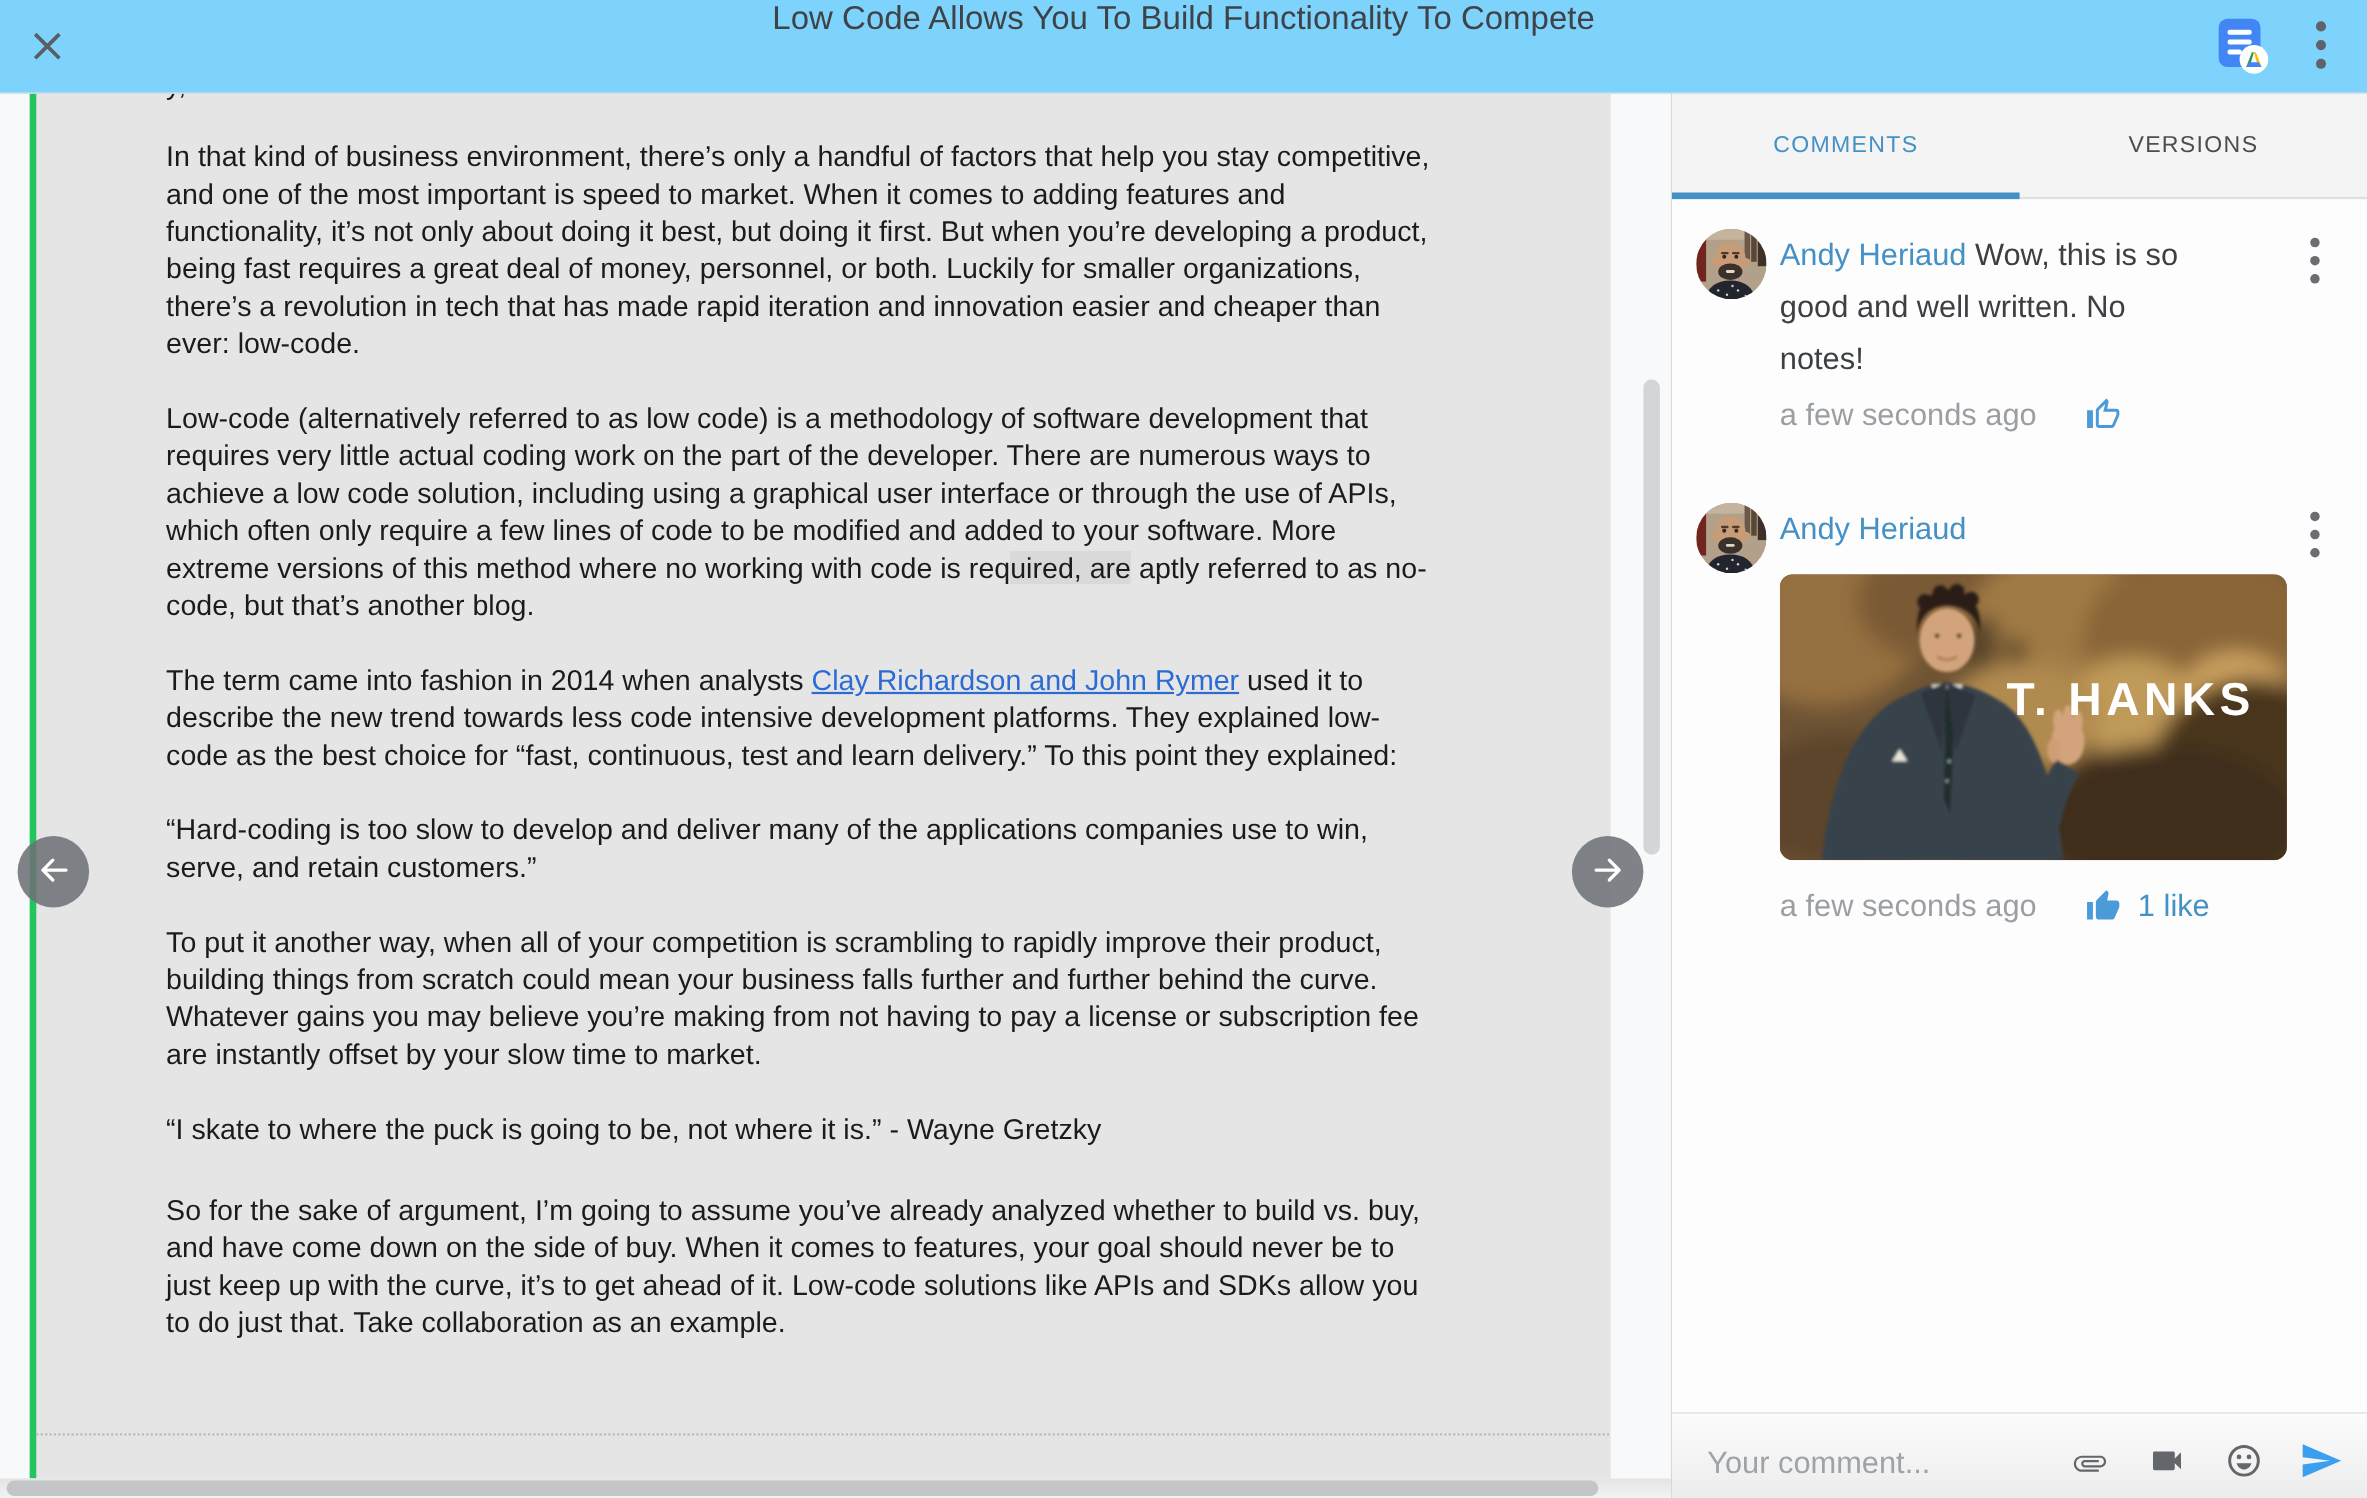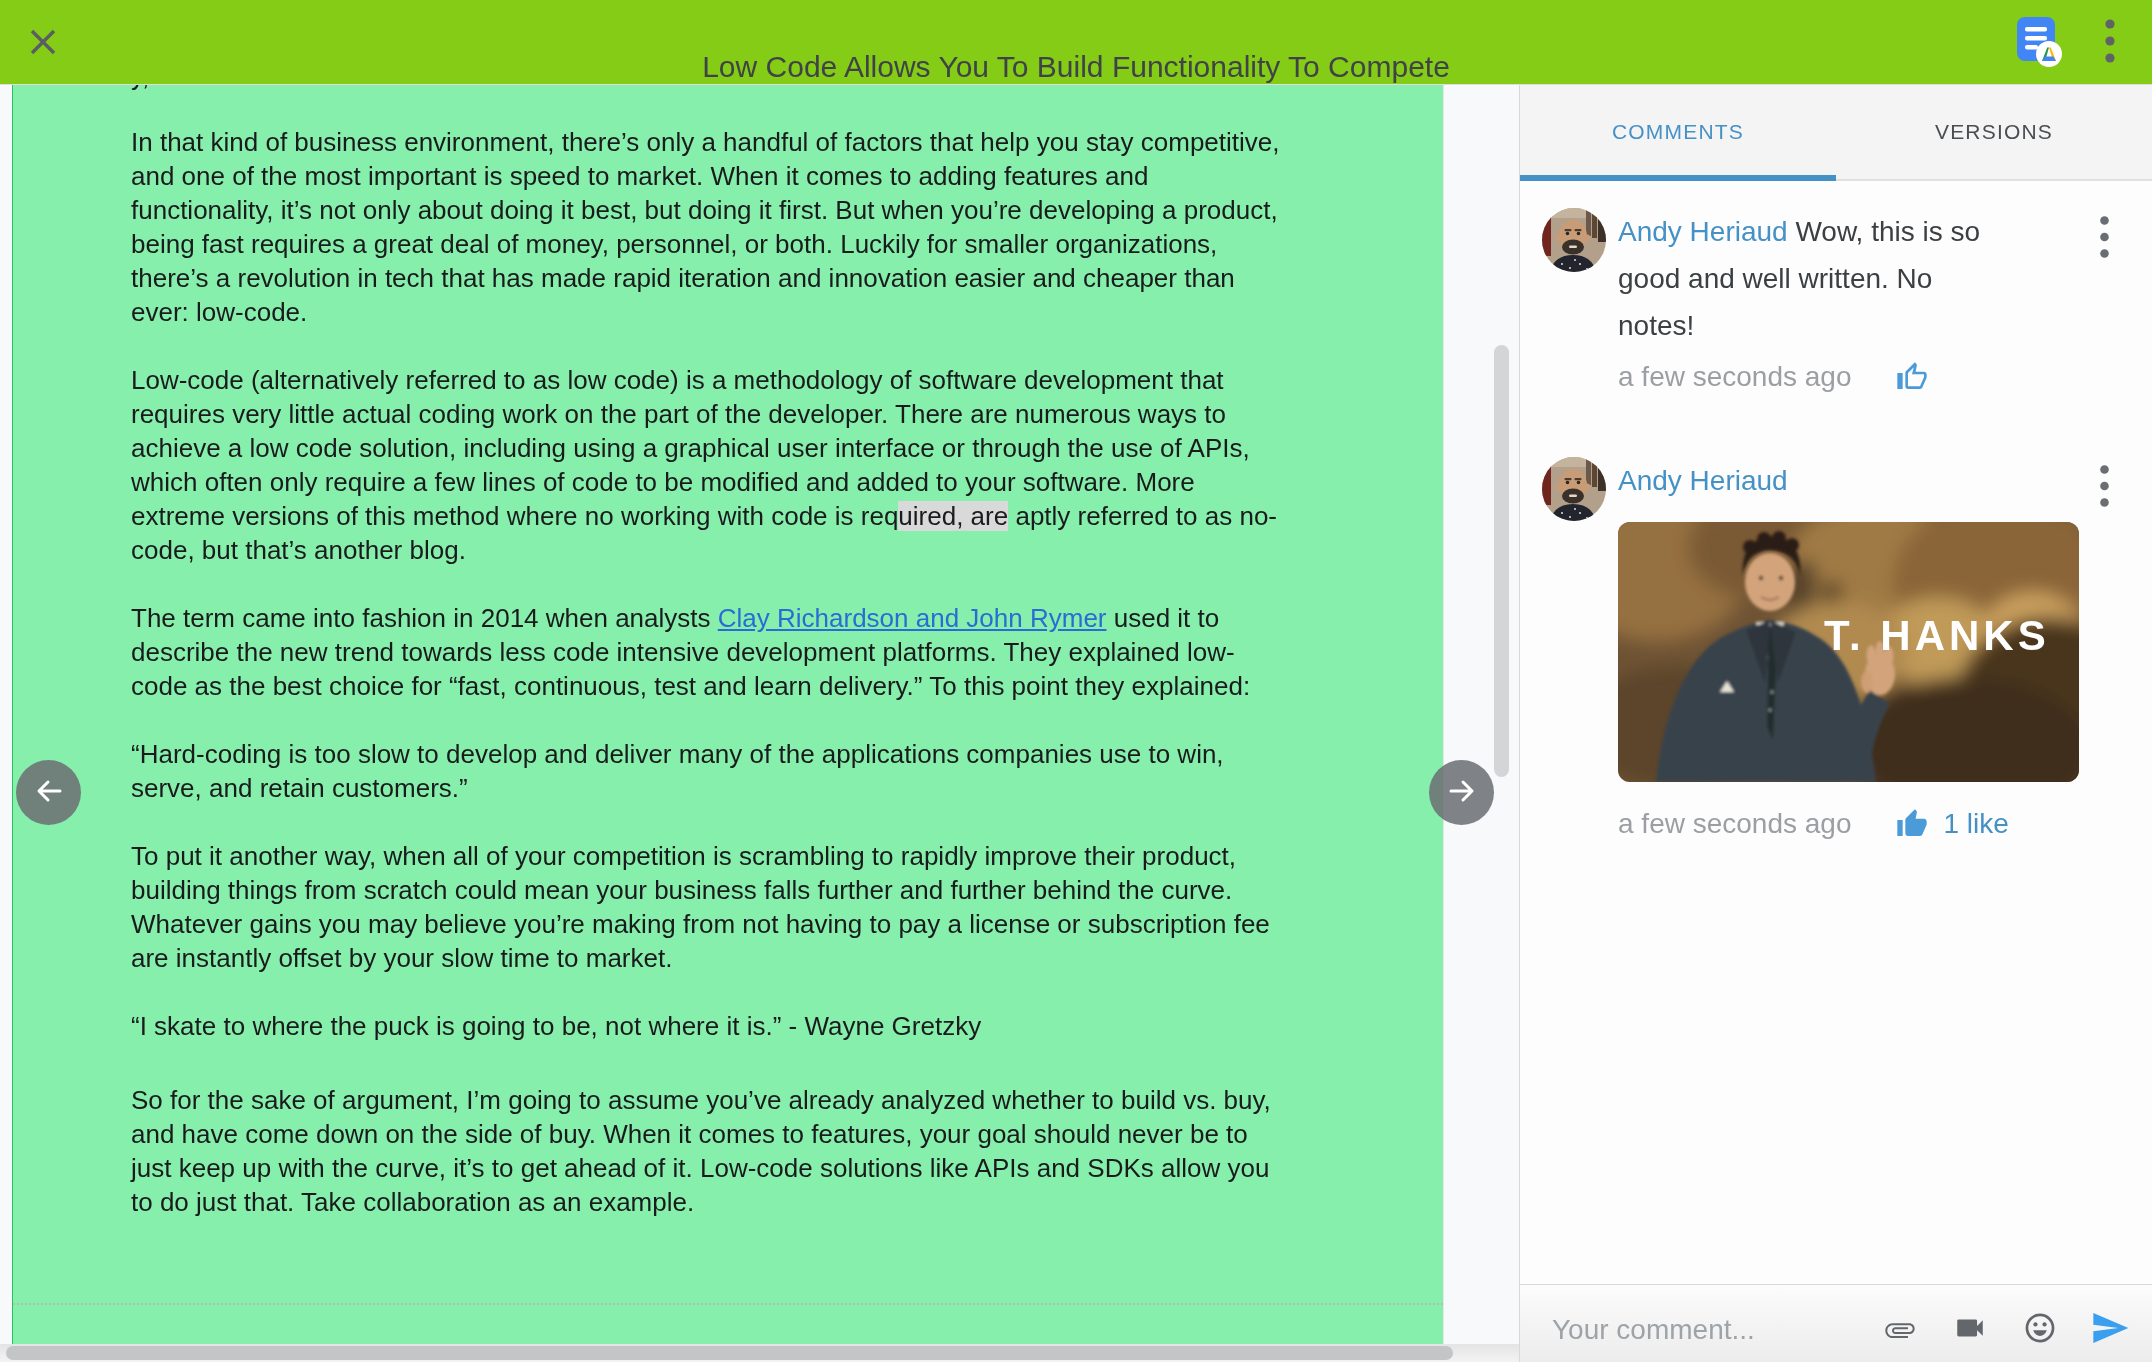--- a/index.html
+++ b/index.html
@@ -2,33 +2,33 @@
 <html><head>
 <meta charset="utf-8">
 <style>
   html,body{margin:0;padding:0;}
   body{
     width:2152px;height:1362px;position:relative;overflow:hidden;background:#fff;
     font-family:"Liberation Sans","DejaVu Sans",sans-serif;
     -webkit-font-smoothing:antialiased;
   }
   
-  .toolbar{position:absolute;top:0;left:0;right:0;height:84px;background:#84cc16;
-    border-bottom:1px solid #dedede;display:flex;align-items:flex-end;z-index:30;}
+  .toolbar{position:absolute;top:0;left:0;right:0;height:84px;background:#7dd3fc;
+    border-bottom:1px solid #dedede;display:flex;align-items:flex-start;z-index:30;}
   .close-btn{position:absolute;left:22px;top:22px;width:42px;height:42px;display:flex;
     align-items:center;justify-content:center;cursor:pointer;background:none;border:none;padding:0;}
   .toolbar-title{flex:1;text-align:center;font-size:30px;color:#3f4347;}
   .drivedoc-btn{position:absolute;right:86px;top:14px;width:56px;height:56px;border:none;background:none;cursor:pointer;padding:0;}
   .menu-btn{position:absolute;right:20px;top:18px;width:44px;height:48px;border:none;background:none;cursor:pointer;padding:0;
     display:flex;align-items:center;justify-content:center;}
 
   
   .viewer{position:absolute;top:85px;left:0;width:1519px;bottom:0;background:#f8f9fa;}
-  .page{position:absolute;left:12px;top:0;width:1430px;bottom:18px;background:#86efac;
-    border-left:1px solid #22c55e;border-right:1px solid #e6e6e6;overflow:hidden;}
+  .page{position:absolute;left:27px;top:0;width:1430px;bottom:18px;background:#e5e5e5;
+    border-left:6px solid #22c55e;border-right:1px solid #e6e6e6;overflow:hidden;}
   .doc{position:absolute;left:118px;top:0;width:1150px;font-size:26px;line-height:34px;color:#191b1d;z-index:2;}
   .cutoff{height:10px;overflow:hidden;}
   .cutoff span{display:block;margin-top:-26px;}
   .doc p{margin:34px 0 0;}
   .doc p.first{margin-top:30px;}
   .doc p.last{margin-top:40px;}
   .doc h2{font-weight:400;font-size:38px;line-height:50px;margin:76px 0 24px;color:#141618;}
   .hl{background:#d9d9d9;}
   a.doc-link{color:#2b6cd4;text-decoration:underline;cursor:pointer;}
   .pagebreak{position:absolute;left:0;right:0;top:1218px;border-top:2px dotted #b9b9b9;z-index:1;}

